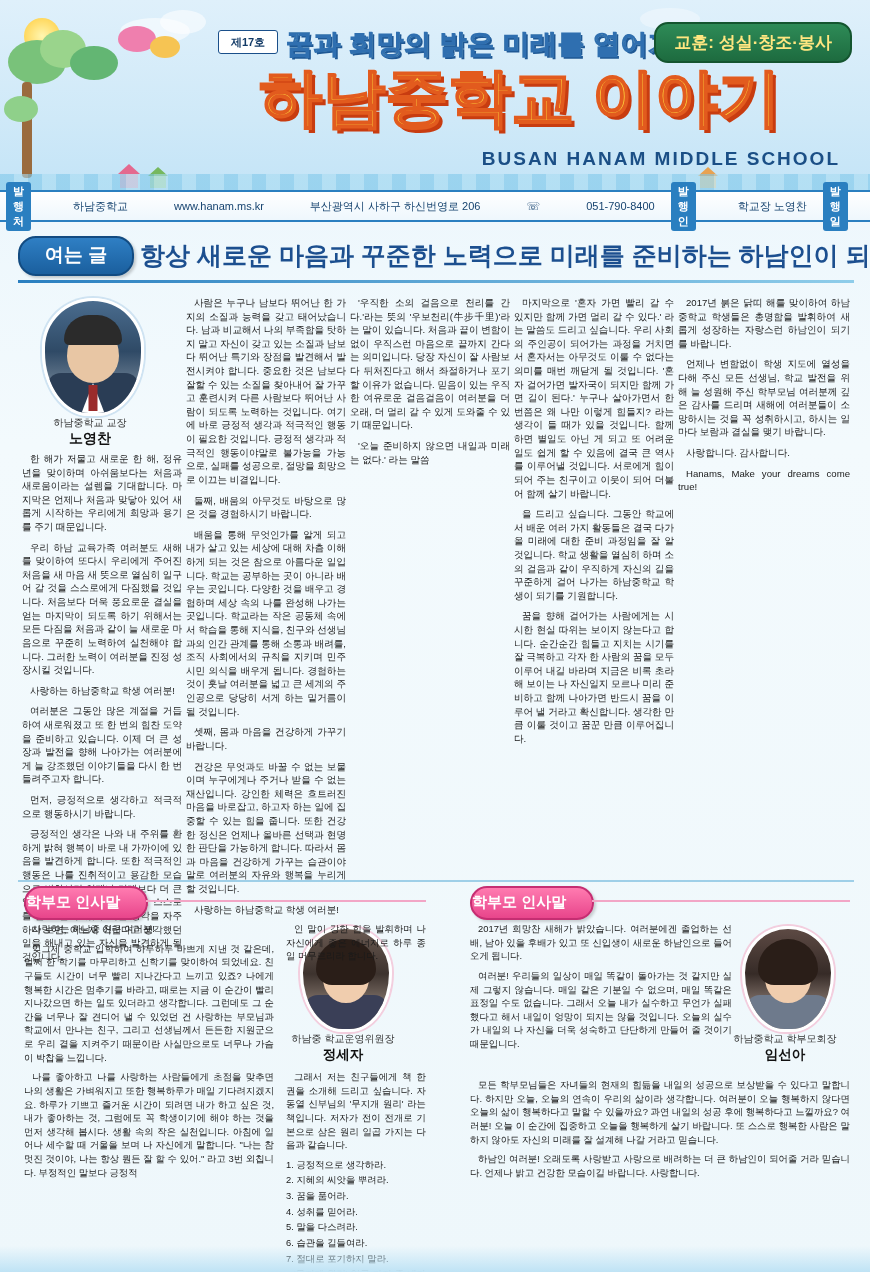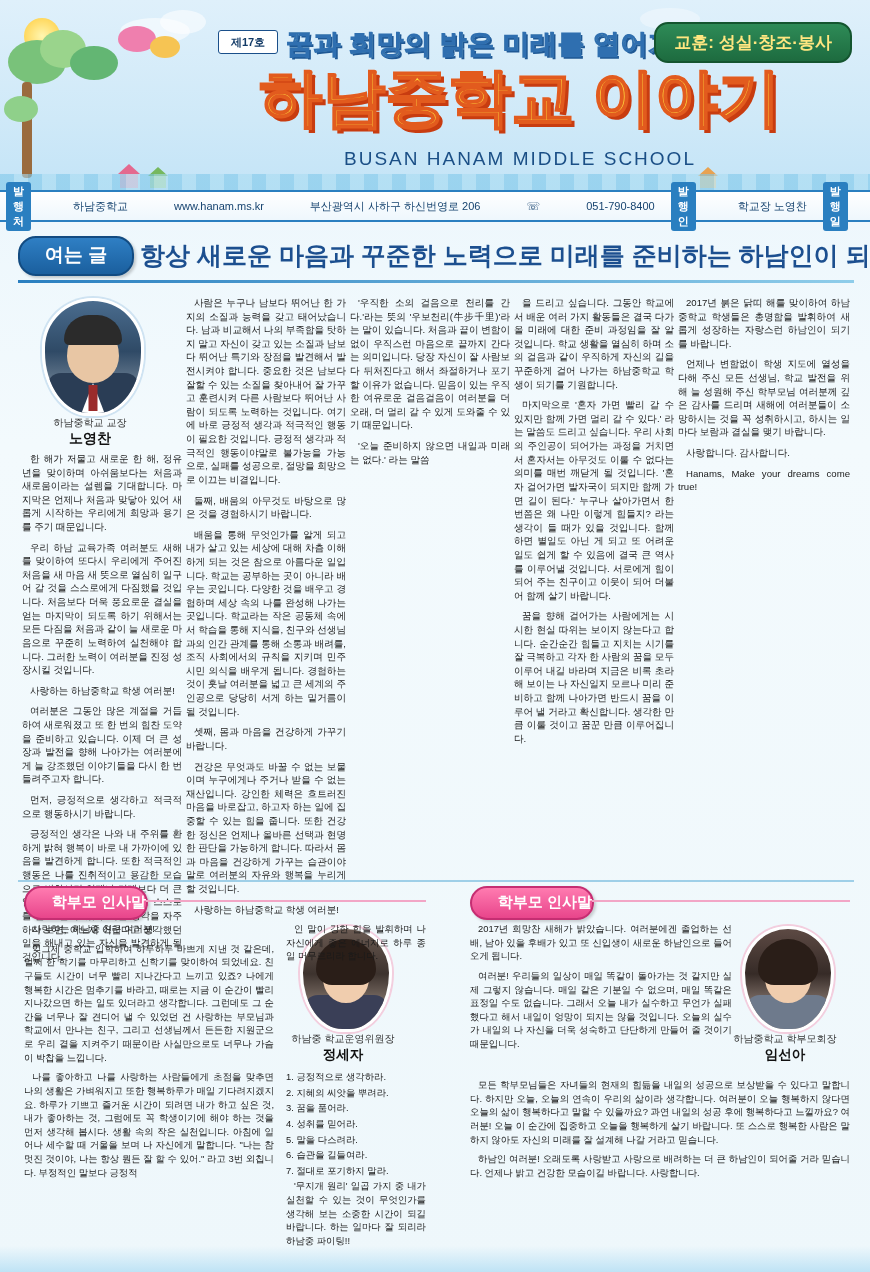--- a/index.html
+++ b/index.html
@@ -47,22 +47,22 @@
   }
   .title-ko{
     position:absolute;left:200px;top:66px;width:640px;text-align:center;
     font-size:63px;font-weight:bold;line-height:1;
     color:#ffd83d;
     -webkit-text-stroke:2px #e25b1e;
     text-shadow:4px 4px 0 #c83c10, 0 0 2px #fff;
     white-space:nowrap;
   }
   .title-en{
-    position:absolute;left:200px;top:148px;width:640px;text-align:center;
-    font-size:19px;font-weight:normal;color:#1b4f86;letter-spacing:2px;
+    position:absolute;left:200px;top:148px;width:640px;text-align:right;
+    font-size:19px;font-weight:bold;color:#1b4f86;letter-spacing:2px;
   }
   .masthead-wave{
     position:absolute;left:0;bottom:28px;width:870px;height:16px;
     background:repeating-linear-gradient(90deg,#7fc8ea 0 14px,#a9dcf2 14px 28px);
     opacity:.6;
   }
   .infobar{
     position:absolute;left:0;top:190px;width:870px;height:28px;
     background:linear-gradient(180deg,#ffffff,#eef7fd);
     border-top:2px solid #2a7fc0;border-bottom:2px solid #2a7fc0;
@@ -142,21 +142,21 @@
   .colD{left:678px;top:296px;width:172px;height:574px;}
 
   
   .divider{
     position:absolute;left:18px;top:880px;width:836px;height:2px;background:#9fcfe8;
   }
   .tag{
     position:absolute;width:120px;height:30px;
     background:linear-gradient(180deg,#ff7bb0,#e8458b);
     border:2px solid #c52e72;border-radius:17px;
-    color:#fff;font-size:15px;font-weight:bold;text-align:right;line-height:28px;
+    color:#fff;font-size:15px;font-weight:bold;text-align:left;line-height:28px;
     box-shadow:2px 2px 3px rgba(0,0,0,.18);
   }
   .tag-left{left:24px;top:886px;}
   .tag-right{left:470px;top:886px;}
   .pl-rule{position:absolute;height:2px;background:#f2a6c6;}
 
   
   .pphoto{
     position:absolute;width:86px;height:100px;border-radius:50% 50% 46% 46%/44% 44% 56% 56%;
     border:3px solid #fff;box-shadow:0 0 0 2px #f3cede;overflow:hidden;
@@ -259,22 +259,22 @@
     <p>사랑하는 하남중학교 학생 여러분!</p>
   </div>
 
   <div class="col colB">
     <p>'우직한 소의 걸음으로 천리를 간다.'라는 뜻의 '우보천리(牛步千里)'라는 말이 있습니다. 처음과 끝이 변함이 없이 우직스런 마음으로 끝까지 간다는 의미입니다. 당장 자신이 잘 사람보다 뒤처진다고 해서 좌절하거나 포기할 이유가 없습니다. 믿음이 있는 우직한 여유로운 걸음걸음이 여러분을 더 오래, 더 멀리 갈 수 있게 도와줄 수 있기 때문입니다.</p>
     <p>'오늘 준비하지 않으면 내일과 미래는 없다.' 라는 말씀</p>
     <p></p>
   </div>
 
   <div class="col colC">
+    <p>마지막으로 '혼자 가면 빨리 갈 수 있지만 함께 가면 멀리 갈 수 있다.' 라는 말씀도 드리고 싶습니다. 우리 사회의 주인공이 되어가는 과정을 거치면서 혼자서는 아무것도 이룰 수 없다는 의미를 매번 깨닫게 될 것입니다. '혼자 걸어가면 발자국이 되지만 함께 가면 길이 된다.' 누구나 살아가면서 한 번쯤은 왜 나만 이렇게 힘들지? 라는 생각이 들 때가 있을 것입니다. 함께 하면 별일도 아닌 게 되고 또 어려운 일도 쉽게 할 수 있음에 결국 큰 역사를 이루어낼 것입니다. 서로에게 힘이 되어 주는 친구이고 이웃이 되어 더불어 함께 살기 바랍니다.</p>
     <p>을 드리고 싶습니다. 그동안 학교에서 배운 여러 가지 활동들은 결국 다가올 미래에 대한 준비 과정임을 잘 알 것입니다. 학교 생활을 열심히 하며 소의 걸음과 같이 우직하게 자신의 길을 꾸준하게 걸어 나가는 하남중학교 학생이 되기를 기원합니다.</p>
-    <p>마지막으로 '혼자 가면 빨리 갈 수 있지만 함께 가면 멀리 갈 수 있다.' 라는 말씀도 드리고 싶습니다. 우리 사회의 주인공이 되어가는 과정을 거치면서 혼자서는 아무것도 이룰 수 없다는 의미를 매번 깨닫게 될 것입니다. '혼자 걸어가면 발자국이 되지만 함께 가면 길이 된다.' 누구나 살아가면서 한 번쯤은 왜 나만 이렇게 힘들지? 라는 생각이 들 때가 있을 것입니다. 함께 하면 별일도 아닌 게 되고 또 어려운 일도 쉽게 할 수 있음에 결국 큰 역사를 이루어낼 것입니다. 서로에게 힘이 되어 주는 친구이고 이웃이 되어 더불어 함께 살기 바랍니다.</p>
     <p>꿈을 향해 걸어가는 사람에게는 시시한 현실 따위는 보이지 않는다고 합니다. 순간순간 힘들고 지치는 시기를 잘 극복하고 각자 한 사람의 꿈을 모두 이루어 내길 바라며 지금은 비록 초라해 보이는 나 자신일지 모르나 미리 준비하고 함께 나아가면 반드시 꿈을 이루어 낼 거라고 확신합니다. 생각한 만큼 이룰 것이고 꿈꾼 만큼 이루어집니다.</p>
   </div>
 
   <div class="col colD">
     <p>2017년 붉은 닭띠 해를 맞이하여 하남중학교 학생들은 총명함을 발휘하여 새롭게 성장하는 자랑스런 하남인이 되기를 바랍니다.</p>
     <p>언제나 변함없이 학생 지도에 열성을 다해 주신 모든 선생님, 학교 발전을 위해 늘 성원해 주신 학부모님 여러분께 깊은 감사를 드리며 새해에 여러분들이 소망하시는 것을 꼭 성취하시고, 하시는 일마다 보람과 결실을 맺기 바랍니다.</p>
     <p>사랑합니다. 감사합니다.</p>
     <p>Hanams, Make your dreams come true!</p>
   </div>
 
@@ -294,20 +294,21 @@
   <div class="pcol" style="left:24px;top:922px;width:250px;height:330px;">
     <p>사랑하는 하남중 친구 여러분!</p>
     <p>잊그제 중학교 입학하여 하루하루 바쁘게 지낸 것 같은데, 벌써 한 학기를 마무리하고 신학기를 맞이하여 되었네요. 친구들도 시간이 너무 빨리 지나간다고 느끼고 있죠? 나에게 행복한 시간은 멈추기를 바라고, 때로는 지금 이 순간이 빨리 지나갔으면 하는 일도 있더라고 생각합니다. 그런데도 그 순간을 너무나 잘 견디어 낼 수 있었던 건 사랑하는 부모님과 학교에서 만나는 친구, 그리고 선생님께서 든든한 지원군으로 우리 곁을 지켜주기 때문이란 사실만으로도 너무나 가슴이 박찹을 느낍니다.</p>
     <p>나를 좋아하고 나를 사랑하는 사람들에게 초점을 맞추면 나의 생활은 가벼워지고 또한 행복하루가 매일 기다려지겠지요. 하루가 기쁘고 즐거운 시간이 되려면 내가 하고 싶은 것, 내가 좋아하는 것, 그럼에도 꼭 학생이기에 해야 하는 것을 먼저 생각해 봅시다. 생활 속의 작은 실천입니다. 아침에 일어나 세수할 때 거울을 보며 나 자신에게 말합니다. "나는 참 멋진 것이야, 나는 항상 뭔든 잘 할 수 있어." 라고 3번 외칩니다. 부정적인 말보다 긍정적</p>
   </div>
 
   <div class="pcol" style="left:286px;top:922px;width:140px;">
     <p>인 말이 강한 힘을 발휘하며 나 자신에게 좋은 에너지로 하루 종일 머무르리라 합니다.</p>
   </div>
   <div class="pcol" style="left:286px;top:1070px;width:140px;">
+    <p>그래서 저는 친구들에게 책 한 권을 소개해 드리고 싶습니다. 자동열 신부님의 '무지개 원리' 라는 책입니다. 저자가 전이 전개로 기본으로 삼은 원리 일곱 가지는 다음과 같습니다.</p>
     <p class="listline">1. 긍정적으로 생각하라.</p>
     <p class="listline">2. 지혜의 씨앗을 뿌려라.</p>
     <p class="listline">3. 꿈을 품어라.</p>
     <p class="listline">4. 성취를 믿어라.</p>
     <p class="listline">5. 말을 다스려라.</p>
     <p class="listline">6. 습관을 길들여라.</p>
     <p class="listline">7. 절대로 포기하지 말라.</p>
     <p>'무지개 원리' 일곱 가지 중 내가 실천할 수 있는 것이 무엇인가를 생각해 보는 소중한 시간이 되길 바랍니다. 하는 일마다 잘 되리라 하남중 파이팅!!</p>
   </div>
 

